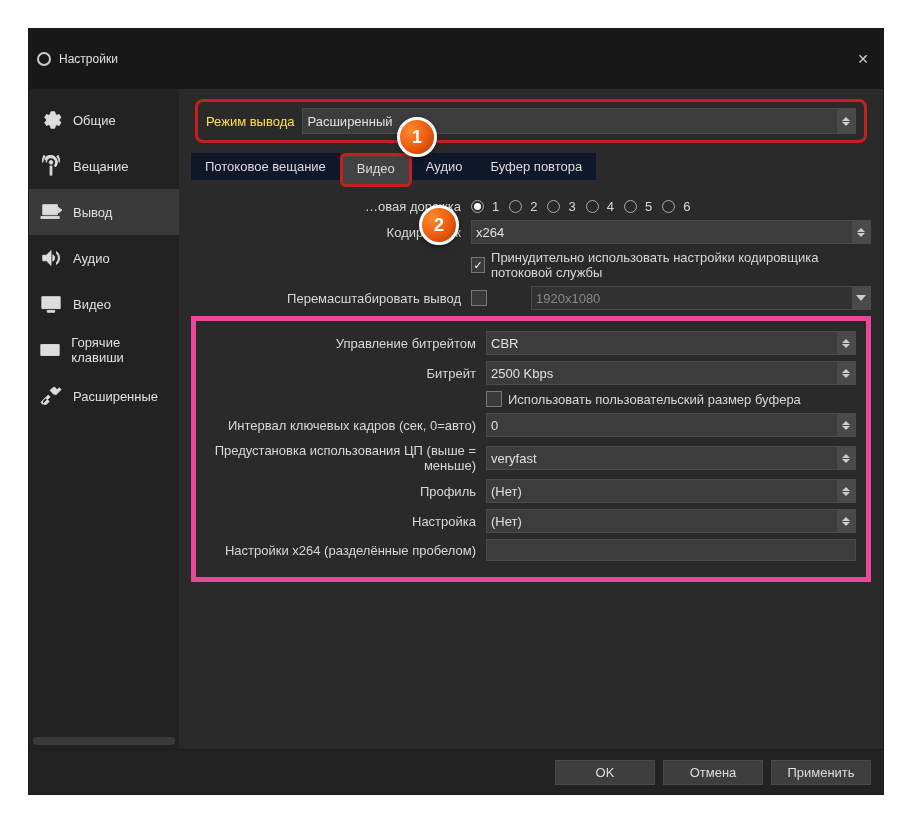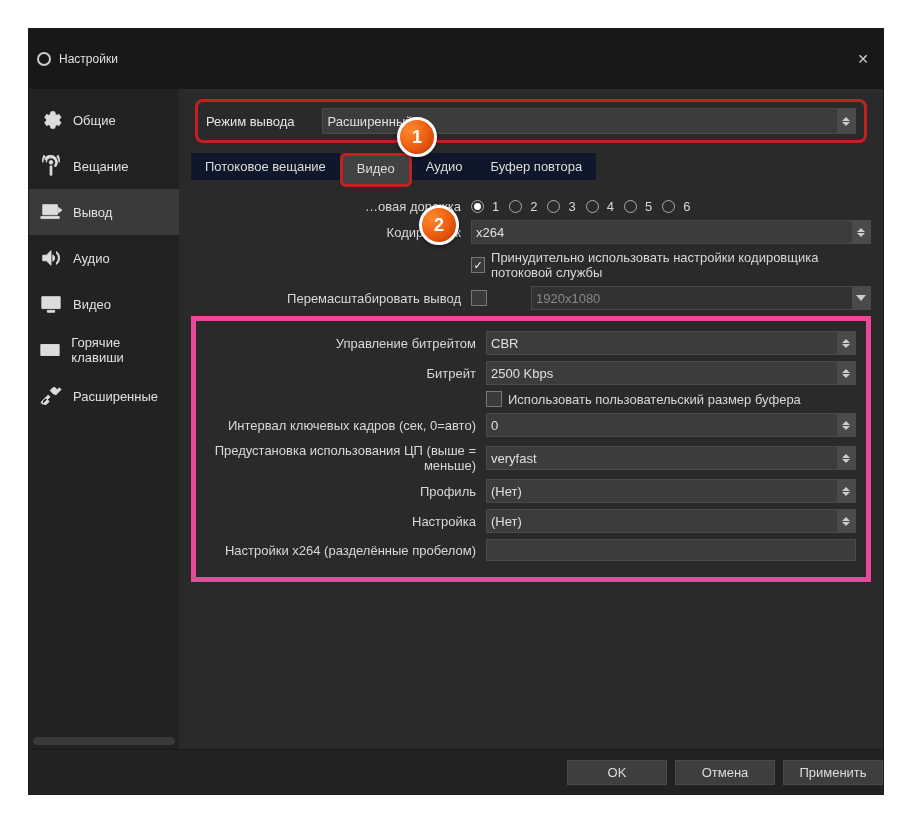--- a/index.html
+++ b/index.html
@@ -126,22 +126,22 @@
   .omode-wrap {
     border: 3px solid #c32020;
     border-radius: 8px;
     padding: 6px 8px;
     display: flex;
     align-items: center;
     margin: 2px 4px 10px 4px;
   }
   .omode-wrap .label1 {
     width: auto;
-    color: #e5e5e5;
-    padding-right: 28px;
+    color: #fde047;
+    padding-right: 8px;
   }
   .omode-wrap .select { flex: 1; height: 24px; }
 
   
   .tabs {
     display: flex;
     gap: 0;
     margin-bottom: 12px;
     align-items: stretch;
     position: relative;
@@ -172,21 +172,21 @@
   }
 
   .audio-tracks { display:flex; gap:10px; align-items:center; }
   .audio-tracks .tpair { display:flex; align-items:center; gap:4px; }
 
   .footer {
     height: 44px;
     background: #222;
     border-top: 1px solid #1a1a1a;
     display: flex; align-items: center; justify-content: flex-end;
-    gap: 8px; 
+    gap: 8px; padding-right: 12px;
   }
   .btn {
     background: #3e3e3e;
     border: 1px solid #4a4a4a;
     color: #ddd;
     padding: 4px 14px;
     min-width: 70px;
     text-align: center;
     cursor: pointer;
     font-size: 13px;

